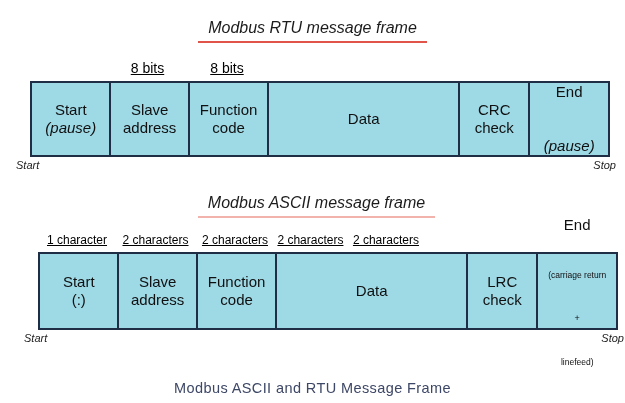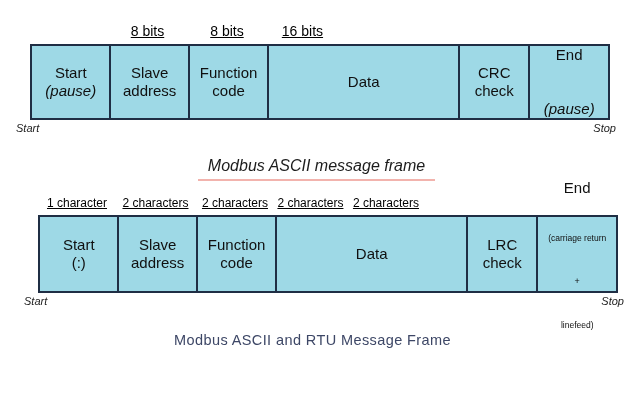--- a/index.html
+++ b/index.html
@@ -57,38 +57,40 @@
     width:600px; margin:2px 0 0 16px;
     display:flex; justify-content:space-between;
     font-size:11px; font-style:italic; color:#1c1c1c;
   }
 
   .gap-rtu-title { margin-bottom:13px; }
   .gap-ascii { margin-top:23px;margin-left:8px; }
   .gap-ascii-title { margin-bottom:9px; }
 
   .caption {
-    margin-top:25px; text-align:center;
+    margin-top:36px; text-align:center;
     font-size:14.5px; letter-spacing:0.4px;
     color:#3d4766;
   }
 </style>
 </head>
 <body>
 
 <div class="page">
 
   <div>
+    <div class="frame-title gap-rtu-title">
+      <span class="u-red">Modbus RTU message frame</span>
+    </div>
 
     <div class="bar-wrap">
       <div class="headers">
         <div class="hdr c0"></div>
         <div class="hdr c1">8 bits</div>
         <div class="hdr c2">8 bits</div>
-        <div class="hdr c4">16 bits</div>
         <div class="hdr c5"></div>
       </div>
 
       <div class="bar">
         <div class="cell c0">
           <span class="ln">Start</span>
           <span class="ln it">(pause)</span>
         </div>
         <div class="cell c1">
           <span class="ln">Slave</span>

